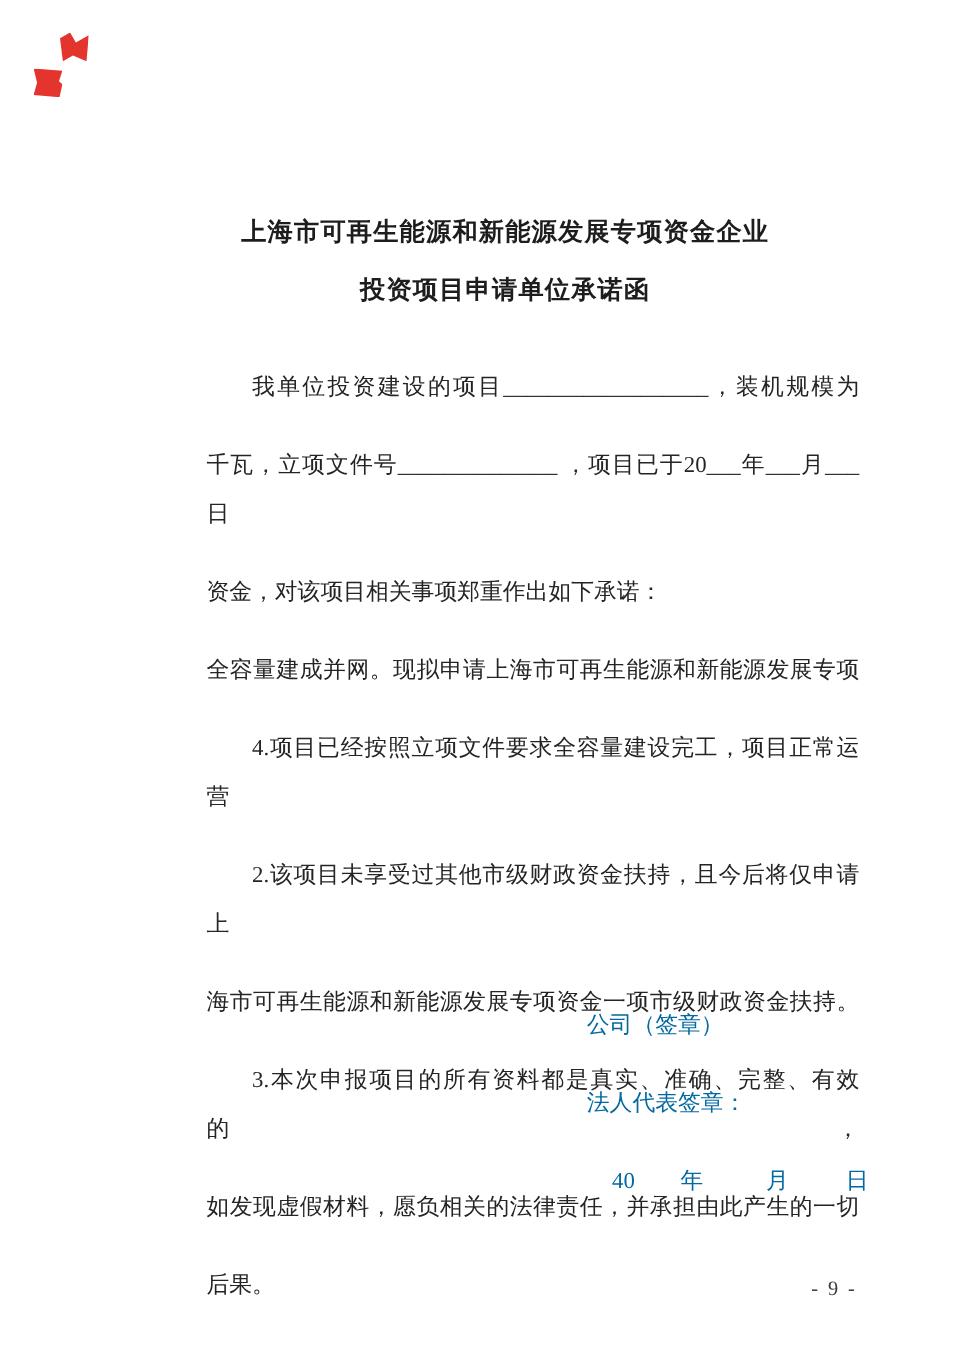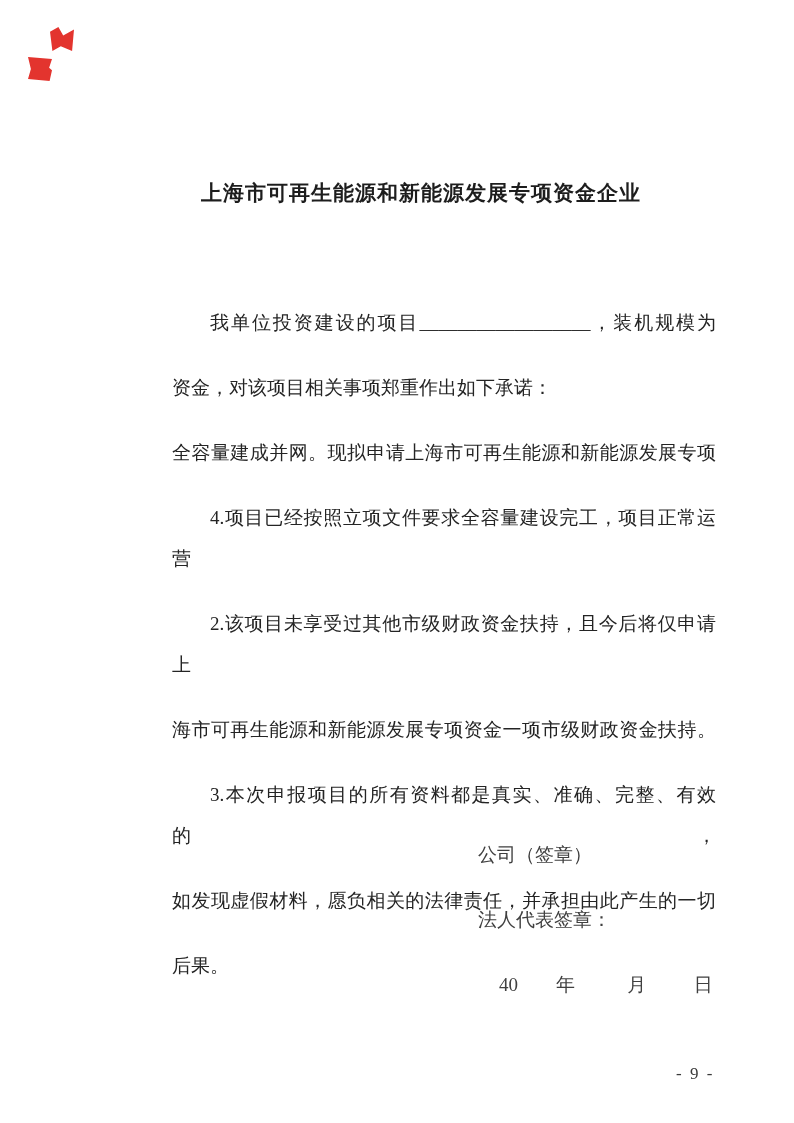--- a/index.html
+++ b/index.html
@@ -48,24 +48,24 @@
     color: #242424;
   }
   .body-line { width: 568px; }
   .body-line.indent { text-indent: 38px; }
   .body-line.justify {
     text-align: justify;
     text-align-last: justify;
   }
   .signature {
     position: absolute;
-    left: 430px; top: 786px;
+    left: 441px; top: 786px;
     font-size: 19px;
     line-height: 41px;
-    color: #404040;
+    color: #0369a1;
   }
   .sig-line { white-space: pre; }
   .sig-line.date { text-indent: 21px; }
   .page-footer {
     position: absolute;
     left: 640px; top: 1028px;
     font-size: 17px;
     letter-spacing: 2px;
     color: #3a3a3a;
     white-space: pre;
@@ -74,23 +74,25 @@
 </head>
 <body>
 
 <div class="page">
 
   <div class="stamp-frag f1"></div>
   <div class="stamp-frag f2"></div>
 
   <div class="doc-title line1">上海市可再生能源和新能源发展专项资金企业</div>
 
+  <div class="doc-title line2">投资项目申请单位承诺函</div>
 
   <div class="doc-body">
       <div class="body-line indent justify">我单位投资建设的项目__________________，装机规模为</div>
+      <div class="body-line justify">千瓦，立项文件号______________ ，项目已于20___年___月___日</div>
       <div class="body-line">资金，对该项目相关事项郑重作出如下承诺：</div>
       <div class="body-line justify">全容量建成并网。现拟申请上海市可再生能源和新能源发展专项</div>
       <div class="body-line indent justify">4.项目已经按照立项文件要求全容量建设完工，项目正常运营</div>
       <div class="body-line indent justify">2.该项目未享受过其他市级财政资金扶持，且今后将仅申请上</div>
       <div class="body-line justify">海市可再生能源和新能源发展专项资金一项市级财政资金扶持。</div>
       <div class="body-line indent justify">3.本次申报项目的所有资料都是真实、准确、完整、有效的，</div>
       <div class="body-line justify">如发现虚假材料，愿负相关的法律责任，并承担由此产生的一切</div>
       <div class="body-line">后果。</div>
     </div>
 

